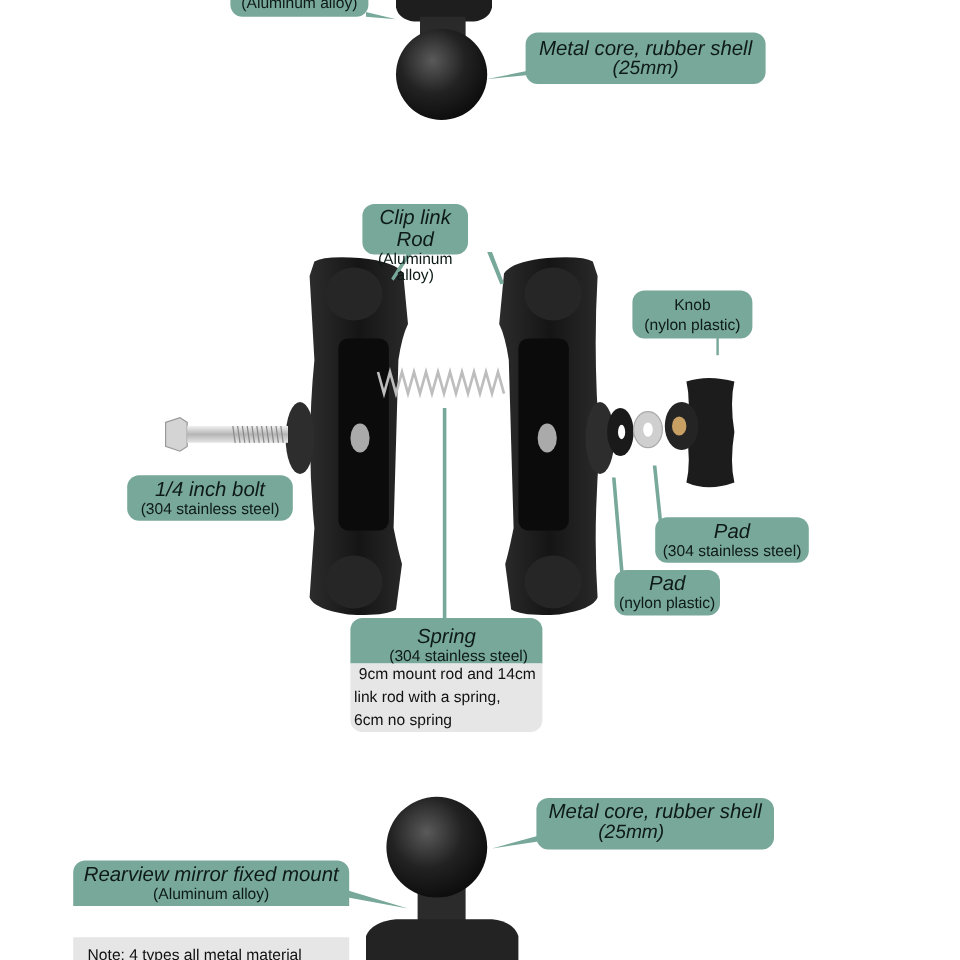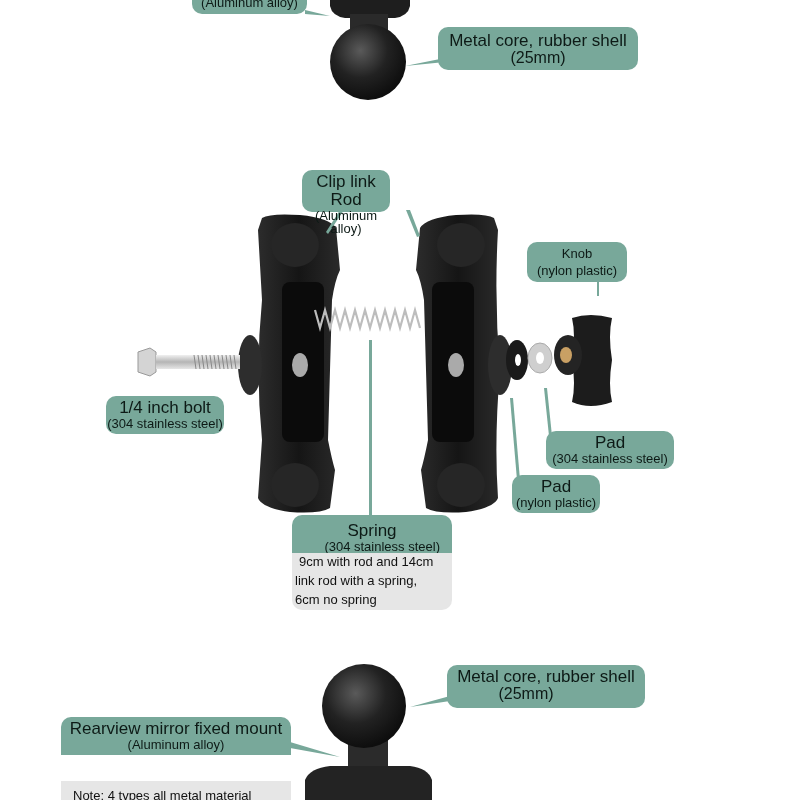--- a/index.html
+++ b/index.html
@@ -2,21 +2,21 @@
 <html><head>
   <meta charset="utf-8">
   <style>
     * { box-sizing: border-box; margin: 0; padding: 0; }
     html, body { width: 800px; height: 800px; background: #ffffff; overflow: hidden; }
     body { position: relative; font-family: "Liberation Sans", sans-serif; color: #111; }
     .callout {
       position: absolute; background: #78a89a; border-radius: 10px;
       text-align: center; color: #0d1a16; line-height: 1.05;
     }
-    .callout .title { font-size: 17px; display: block; }
+    .callout .title { font-size: 17px; display: block; font-style: italic; }
     .callout .sub { font-size: 13px; display: block; }
     .note-box {
       position: absolute; background: #e6e6e6; border-radius: 0 0 10px 10px;
       color: #111; font-size: 13px; line-height: 1.45;
     }
     svg { position: absolute; left: 0; top: 0; }
   </style>
 </head>
 <body>
 
@@ -130,41 +130,41 @@
 <div class="callout" style="left:302px; top:170px; width:88px; height:42px; padding-top:3px;">
   <span class="title">Clip link Rod</span>
   <span class="sub">(Aluminum alloy)</span>
 </div>
 
 <div class="callout" style="left:527px; top:242px; width:100px; height:40px; padding-top:5px;text-align:center;">
   <span class="sub">Knob</span>
   <span class="sub" style="margin-top:3px;">(nylon plastic)</span>
 </div>
 
-<div class="callout" style="left:106px; top:396px; width:118px; height:38px; padding-top:3px;">
+<div class="callout" style="left:106px; top:396px; width:138px; height:38px; padding-top:3px;">
   <span class="title">1/4 inch bolt</span>
   <span class="sub">(304 stainless steel)</span>
 </div>
 
 <div class="callout" style="left:546px; top:431px; width:128px; height:38px; padding-top:3px;">
   <span class="title">Pad</span>
   <span class="sub">(304 stainless steel)</span>
 </div>
 
 <div class="callout" style="left:512px; top:475px; width:88px; height:38px; padding-top:3px;">
   <span class="title">Pad</span>
   <span class="sub">(nylon plastic)</span>
 </div>
 
 <div class="callout" style="left:292px; top:515px; width:160px; height:38px; padding-top:7px; border-radius:10px 10px 0 0;">
   <span class="title">Spring</span>
   <span class="sub" style="text-align:right; padding-right:12px;">(304 stainless steel)</span>
 </div>
 <div class="note-box" style="left:292px; top:553px; width:160px; height:57px; padding:0 0 0 3px;">
-  <div style="padding-left:4px;">9cm with rod and 14cm</div>
+  <div style="padding-left:4px;">9cm mount rod and 14cm</div>
   <div>link rod with a spring,</div>
   <div>6cm no spring</div>
 </div>
 
 <div class="callout" style="left:447px; top:665px; width:198px; height:43px; padding-top:3px;">
   <span class="title">Metal core, rubber shell</span>
   <span class="title" style="font-size:16px; padding-right:40px;">(25mm)</span>
 </div>
 
 <div class="callout" style="left:61px; top:717px; width:230px; height:38px; padding-top:3px; border-radius:10px 10px 0 0;">

